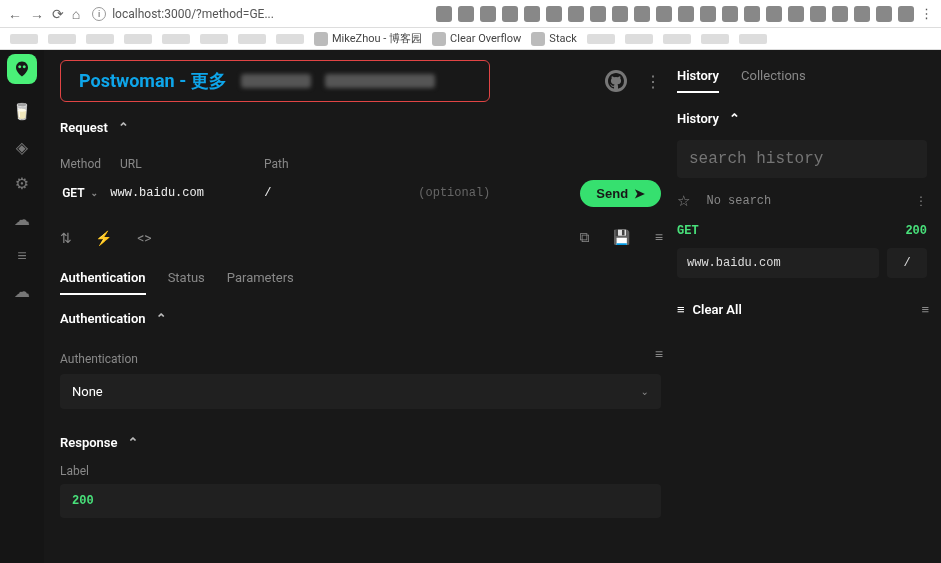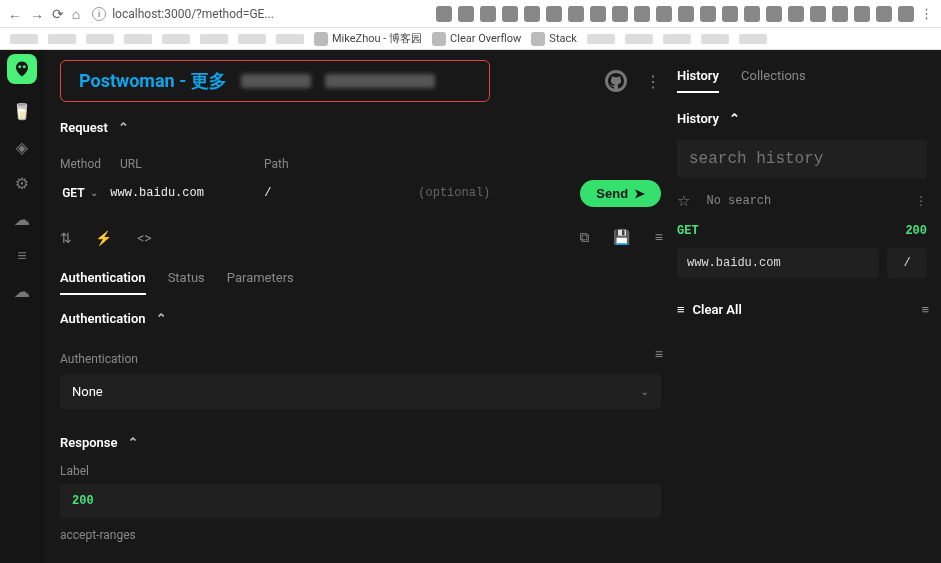--- a/index.html
+++ b/index.html
@@ -253,21 +253,20 @@
     </div>
 
     <div class="section-head" style="margin-top:26px;">
       <span>Response</span>
       <span class="chev">⌃</span>
     </div>
 
     <div class="resp" style="margin-top:4px;">
       <div class="rlbl">Label</div>
       <div class="rval green">200</div>
-      <div class="rlbl">accept-ranges</div>
 
     </div>
   </div>
 
   <div class="rightpanel">
     <div class="rtabs">
       <div class="rtab active">History</div>
       <div class="rtab">Collections</div>
     </div>
     

